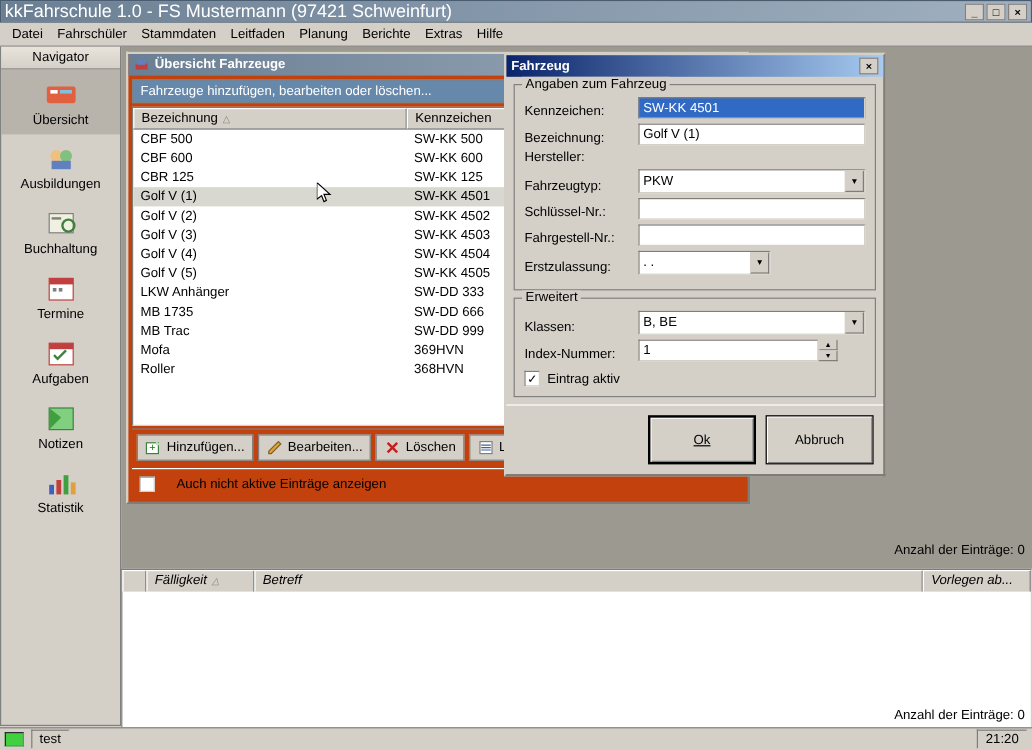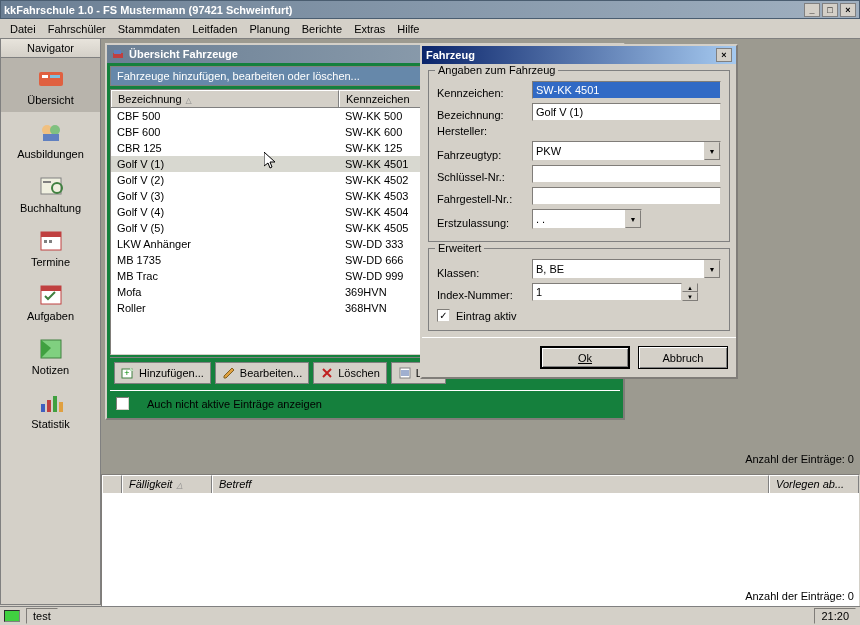--- a/index.html
+++ b/index.html
@@ -1,38 +1,38 @@
 <!DOCTYPE html>
 <html><head>
 <meta charset="utf-8">
 <style>
   * { box-sizing: border-box; margin: 0; padding: 0; }
   body { font-family: Tahoma, Arial, sans-serif; font-size: 11px; background: #d4d0c8; width: 860px; height: 625px; overflow: hidden; position: relative; }
   
   .titlebar { height: 19px; background: linear-gradient(to right, #6b7f94, #a0b0c0); color: #fff; display: flex; align-items: center; padding: 0 3px; border: 1px solid #4a5d70; }
-  .titlebar-text { flex: 1; font-weight: bold; font-size: 11px; }
+  .titlebar-text { flex: 1; font-weight: normal; font-size: 15px; }
   .titlebar-btns { display: flex; gap: 2px; }
   .tbtn { width: 16px; height: 14px; background: #d4d0c8; border: 1px solid #808080; font-size: 9px; display: flex; align-items: center; justify-content: center; font-family: Arial; font-weight: bold; color: #000; cursor: pointer; }
   
   .menubar { height: 20px; background: #d4d0c8; display: flex; align-items: center; padding: 0 4px; border-bottom: 1px solid #808080; }
   .menuitem { padding: 6px 6px; cursor: pointer; }
   
   .main-area { display: flex; height: 566px; }
   
   .navigator { width: 101px; background: #d4d0c8; border: 1px solid #808080; border-top: none; }
   .nav-header { background: linear-gradient(to bottom, #e8e4dc, #d4d0c8); border-bottom: 1px solid #808080; text-align: center; padding: 3px; font-size: 11px; }
   .nav-items { display: flex; flex-direction: column; }
   .nav-item { text-align: center; padding: 8px 4px 6px; cursor: pointer; }
   .nav-item.selected { background: #b8b4ac; }
   .nav-icon { width: 32px; height: 24px; margin: 0 auto 4px; }
   .nav-label { font-size: 11px; }
   
   .content { flex: 1; position: relative; background: #9c9a90; }
   
-  .child-window { position: absolute; background: #15803d; border: 2px outset #d4d0c8; }
+  .child-window { position: absolute; background: #c2410c; border: 2px outset #d4d0c8; }
   .child-title { height: 18px; background: linear-gradient(to right, #6b7f94, #9aaab8); color: #fff; display: flex; align-items: center; padding: 0 4px; font-size: 11px; font-weight: bold; }
   .subtitle { background: #6688aa; color: #fff; padding: 3px 6px; font-size: 11px; border: 1px solid #808080; margin: 3px; }
   
   .list-pane { margin: 0 3px; border: 1px inset #d4d0c8; background: #fff; height: 266px; overflow: auto; }
   .list-header { display: flex; background: #d4d0c8; border-bottom: 1px solid #808080; position: sticky; top: 0; }
   .list-h { padding: 2px 6px; border-right: 1px solid #808080; border-top: 1px solid #fff; border-left: 1px solid #fff; font-size: 11px; }
   .col-bez { width: 228px; }
   .col-kenn { width: 60px; flex: 1; }
   .list-row { display: flex; cursor: pointer; }
   .list-row.selected { background: #d8d8d0; }
@@ -59,21 +59,21 @@
   .field-select { flex: 1; height: 20px; border: 1px inset #d4d0c8; background: #fff; font-size: 11px; display: flex; align-items: center; padding: 0 3px; position: relative; }
   .dd-btn { position: absolute; right: 0; top: 0; width: 16px; height: 100%; background: #d4d0c8; border: 1px outset #d4d0c8; display: flex; align-items: center; justify-content: center; font-size: 7px; }
   .spinner { flex: 1; display: flex; }
   .spinner input { flex: 1; height: 18px; border: 1px inset #d4d0c8; font-size: 11px; padding: 1px 3px; }
   .spin-btns { width: 16px; display: flex; flex-direction: column; }
   .spin-btn { flex: 1; background: #d4d0c8; border: 1px outset #d4d0c8; font-size: 6px; display:flex; align-items:center; justify-content:center; }
   .chkrow { display: flex; align-items: center; gap: 6px; padding: 4px 0 0; }
   .chk-on { width: 13px; height: 13px; border: 1px inset #d4d0c8; background: #fff; display: flex; align-items: center; justify-content: center; font-size: 10px; }
   
   .dlg-buttons { display: flex; justify-content: flex-end; gap: 8px; padding: 8px; border-top: 1px solid #fff; }
-  .dlg-btn { width: 90px; height: 23px; border: 1px solid #000; background: #d4d0c8; cursor: pointer; font-size: 11px; box-shadow: inset 1px 1px 0 #fff, inset -1px -1px 0 #808080; }
+  .dlg-btn { width: 90px; height: 41px; border: 1px solid #000; background: #d4d0c8; cursor: pointer; font-size: 11px; box-shadow: inset 1px 1px 0 #fff, inset -1px -1px 0 #808080; }
   .dlg-btn.default { border: 2px solid #000; }
   
   .bottom-grid { position: absolute; top: 435px; left: 101px; right: 0; height: 150px; background: #fff; border: 1px inset #d4d0c8; }
   .bg-header { display: flex; background: #d4d0c8; height: 18px; }
   .bg-h { padding: 2px 6px; border-right: 1px solid #808080; border-top: 1px solid #fff; border-left: 1px solid #fff; font-size: 11px; }
   
   .info-right { position: absolute; top: 414px; right: 6px; font-size: 11px; }
   .info-right2 { position: absolute; top: 590px; right: 6px; font-size: 11px; }
   
   .statusbar { position: absolute; bottom: 0; left: 0; right: 0; height: 19px; background: #d4d0c8; border-top: 1px solid #808080; display: flex; align-items: center; padding: 0 4px; font-size: 11px; }

